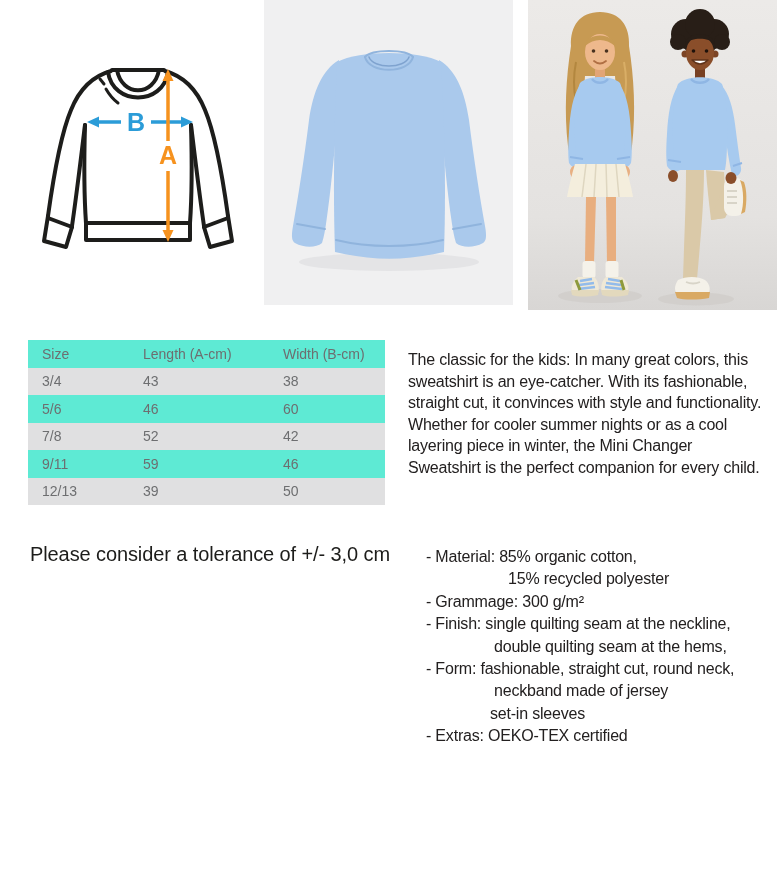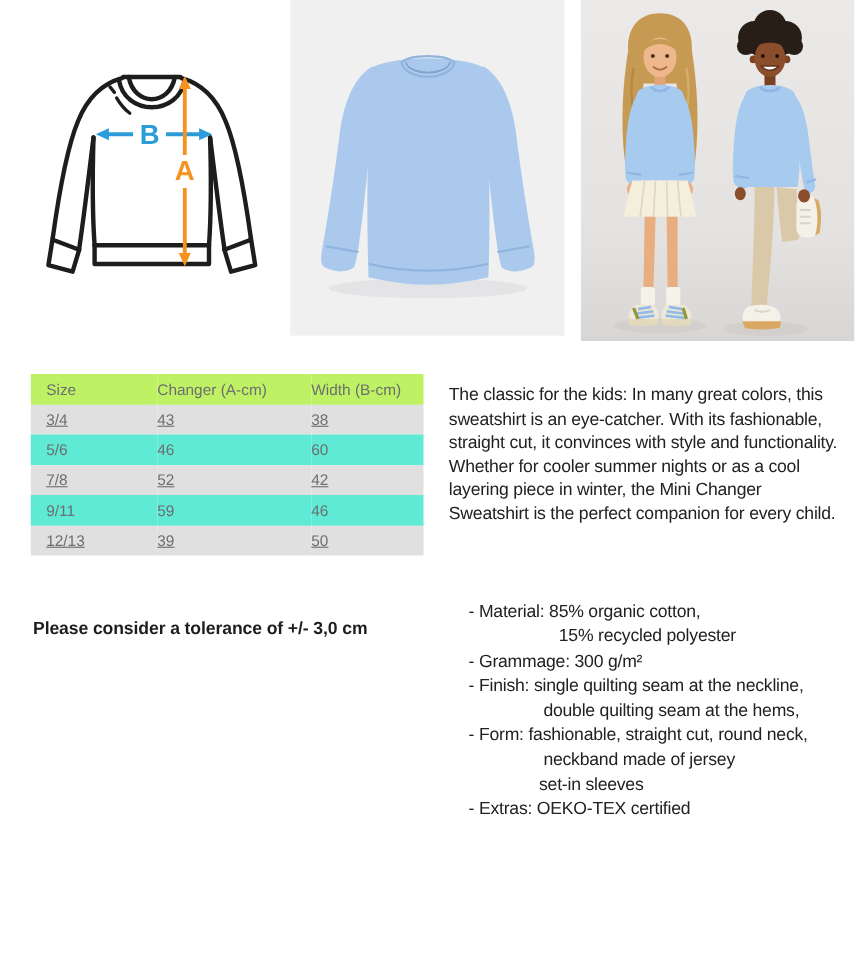--- a/index.html
+++ b/index.html
@@ -15,28 +15,28 @@
   .panel svg { display:block; }
 
   table.size-table {
     position:absolute; left:28px; top:340px; width:357px;
     border-collapse:collapse; table-layout:fixed;
     font-size:14px; color:#6d6e70;
   }
   table.size-table th, table.size-table td {
     font-weight:400; text-align:left; padding:0; height:27.5px; vertical-align:middle;
   }
-  table.size-table thead tr { background:#bef264; height:25px; }
+  table.size-table thead tr { background:#5eead4; height:25px; }
   table.size-table th:first-child, table.size-table td:first-child { padding-left:14px; }
-  table.size-table tbody tr.stripe { background:#e0e0e1;text-decoration:underline; }
+  table.size-table tbody tr.stripe { background:#e0e0e1; }
   table.size-table tbody tr.light  { background:#5eead4; }
 
   .tolerance {
-    position:absolute; left:30px; top:547px;
-    font-size:16px; color:#1d1d1b; letter-spacing:-0.1px;font-weight:bold;
+    position:absolute; left:30px; top:523px;
+    font-size:20px; color:#1d1d1b; letter-spacing:-0.1px;
   }
 
   .description {
     position:absolute; left:408px; top:333px; width:358px;
     font-size:16px; line-height:21.5px; color:#232020; letter-spacing:-0.2px;
   }
   .details {
     position:absolute; left:405px; top:546px; width:366px;
     font-size:16px; line-height:22.4px; color:#232020; letter-spacing:-0.2px;margin-left:21px;
   }
@@ -207,21 +207,21 @@
 
   <table class="size-table">
     <colgroup>
         <col style="width:115px">
         <col style="width:140px">
         <col style="width:102px">
       </colgroup>
     <thead>
       <tr>
         <th>Size</th>
-        <th>Changer (A-cm)</th>
+        <th>Length (A-cm)</th>
         <th>Width (B-cm)</th>
       </tr>
     </thead>
     <tbody>
       <tr class="stripe">
         <td>3/4</td>
         <td>43</td>
         <td>38</td>
       </tr>
       <tr class="light">

